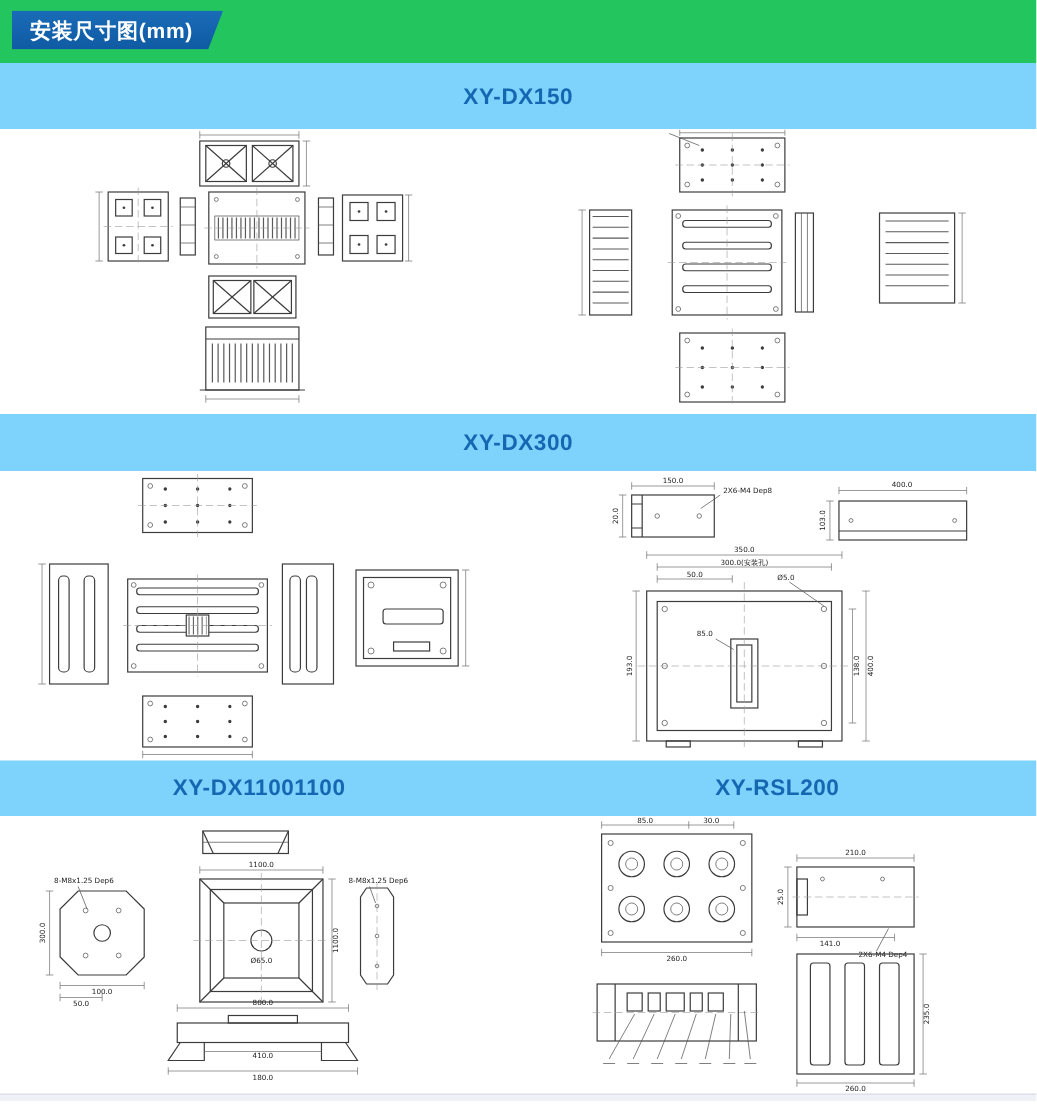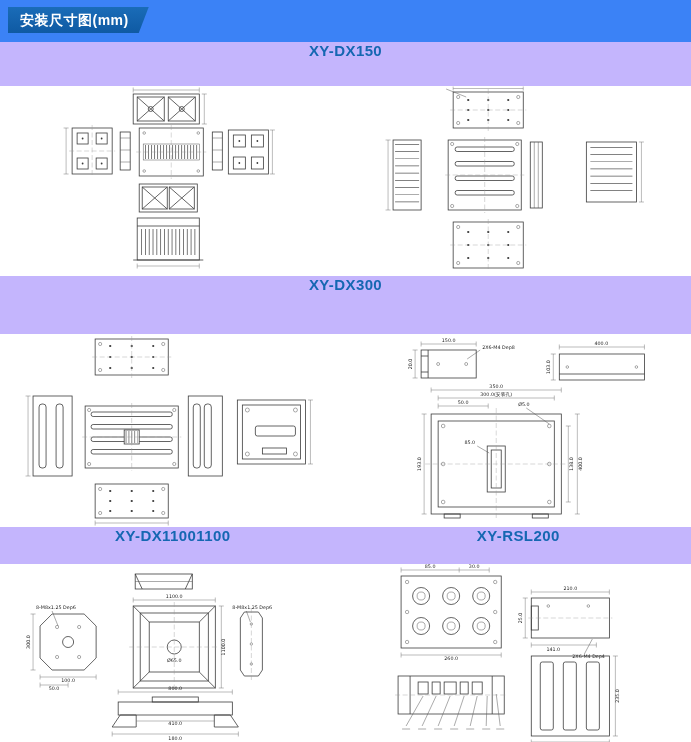--- a/index.html
+++ b/index.html
@@ -1,33 +1,33 @@
 <!DOCTYPE html>
 <html><head>
 <meta charset="utf-8">
 <style>
   * { margin:0; padding:0; box-sizing:border-box; }
   html,body { width:691px; height:742px; }
   body { background:#fff; font-family:"Liberation Sans", sans-serif; overflow:hidden; }
   .page { width:691px; height:742px; background:#fff; position:relative; }
 
   
-  .top-strip { height:42px; position:relative; background:#3b82f6; }
+  .top-strip { height:42px; position:relative; background:#22c55e; }
   .badge {
     position:absolute; left:8px; top:7px; height:26px;
     background:linear-gradient(180deg,#1a6cb8 0%,#0f5aa3 100%);
     color:#fff; font-weight:bold; font-size:14px; line-height:26px;
     padding:0 20px 0 12px;
     clip-path:polygon(0 0, 100% 0, calc(100% - 10px) 100%, 0 100%);
     letter-spacing:0.5px;
   }
 
   
-  .title-bar { background:#c4b5fd; display:flex; }
-  .tb1 { height:44px; } .tb2 { height:58px; } .tb3 { height:37px; }
+  .title-bar { background:#7dd3fc; display:flex; align-items:center; }
+  .tb1 { height:44px; } .tb2 { height:38px; } .tb3 { height:37px; }
   .sec-title {
     flex:1; text-align:center; color:#1567b2; font-weight:bold;
     font-size:15px; letter-spacing:0.4px;
   }
 
   
   .drawing-row { display:flex; background:#fff; }
   .dr1 .panel { height:190px; } .dr2 .panel { height:193px; } .dr3 .panel { height:185px; }
   .panel { width:50%; position:relative; }
   .panel svg { display:block; width:100%; height:100%; }

